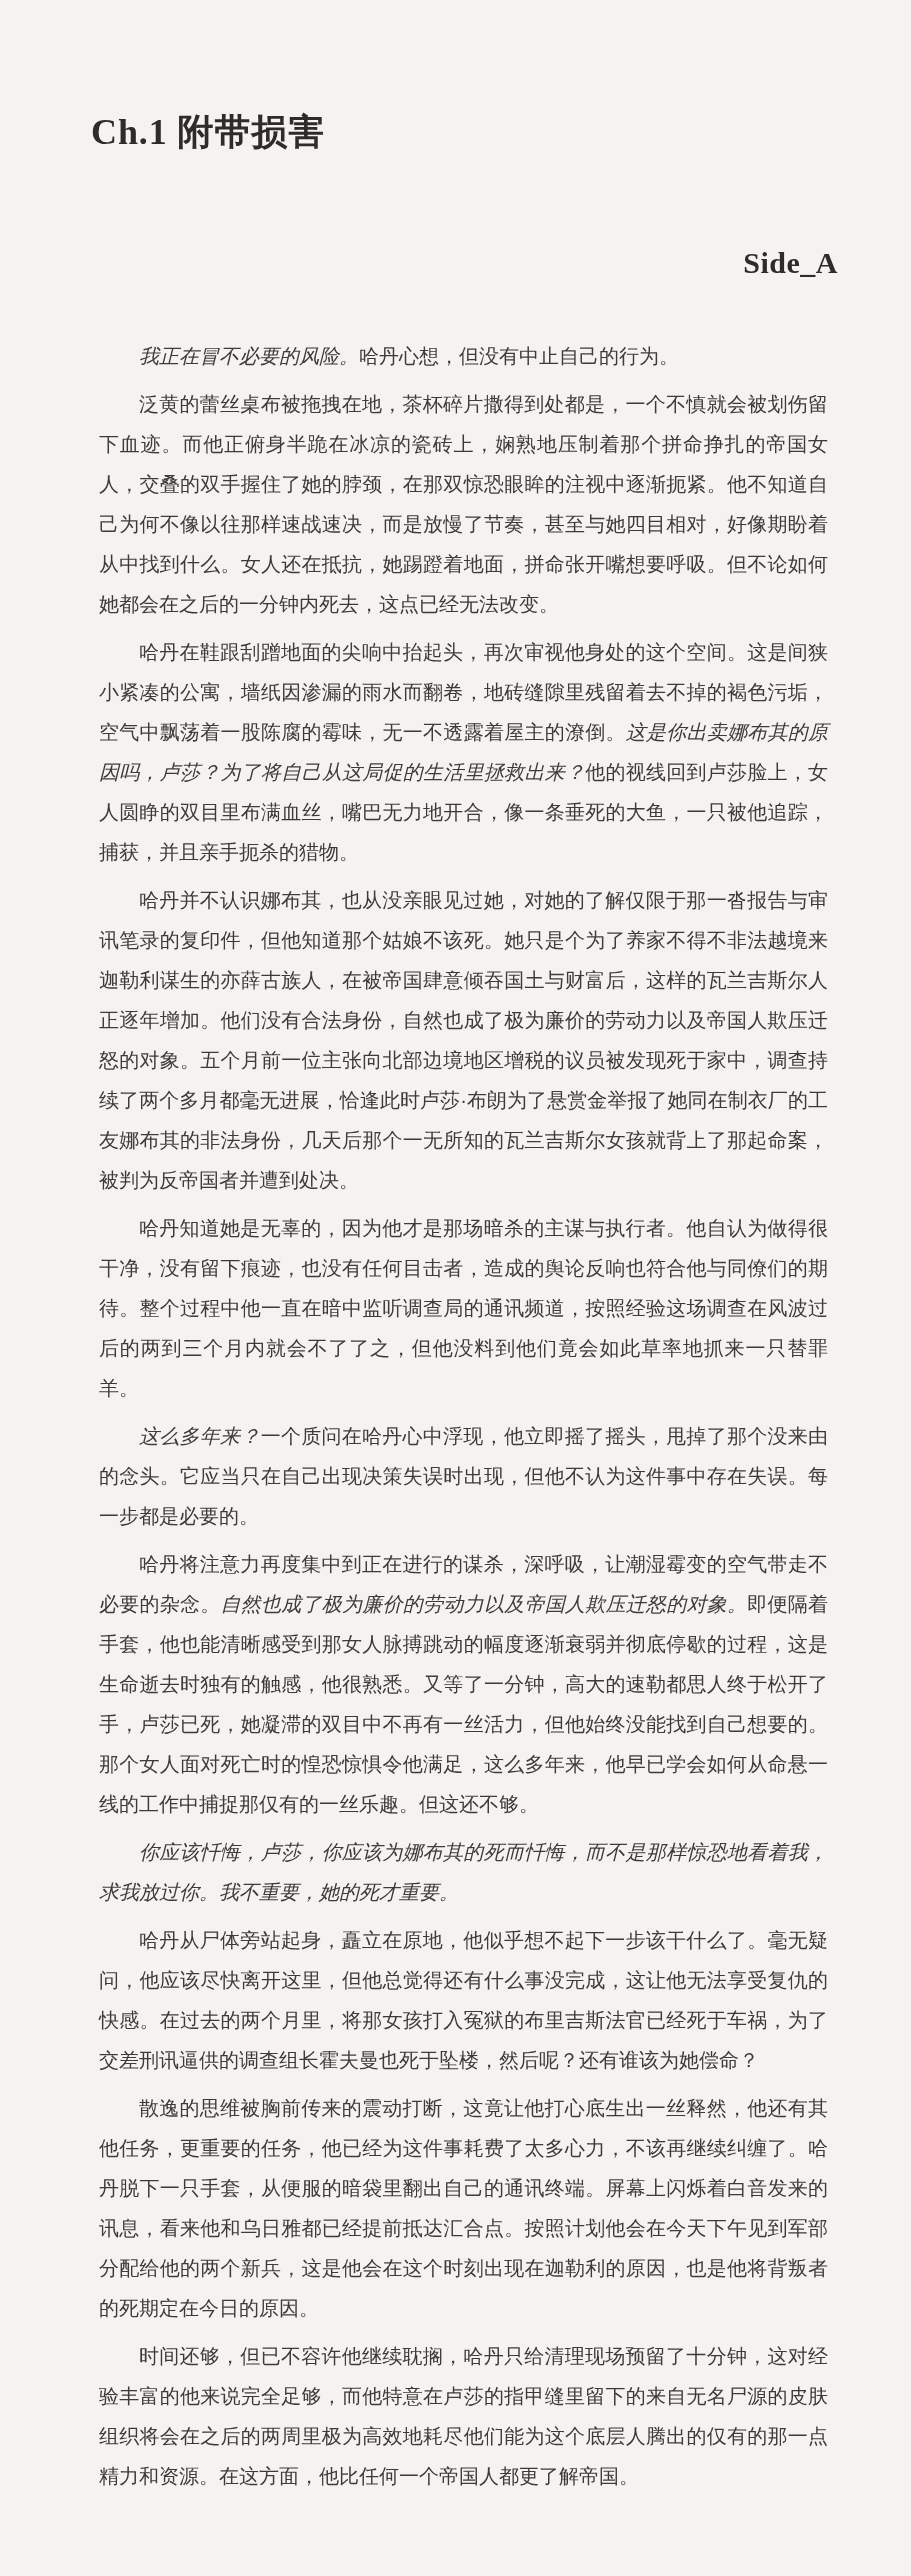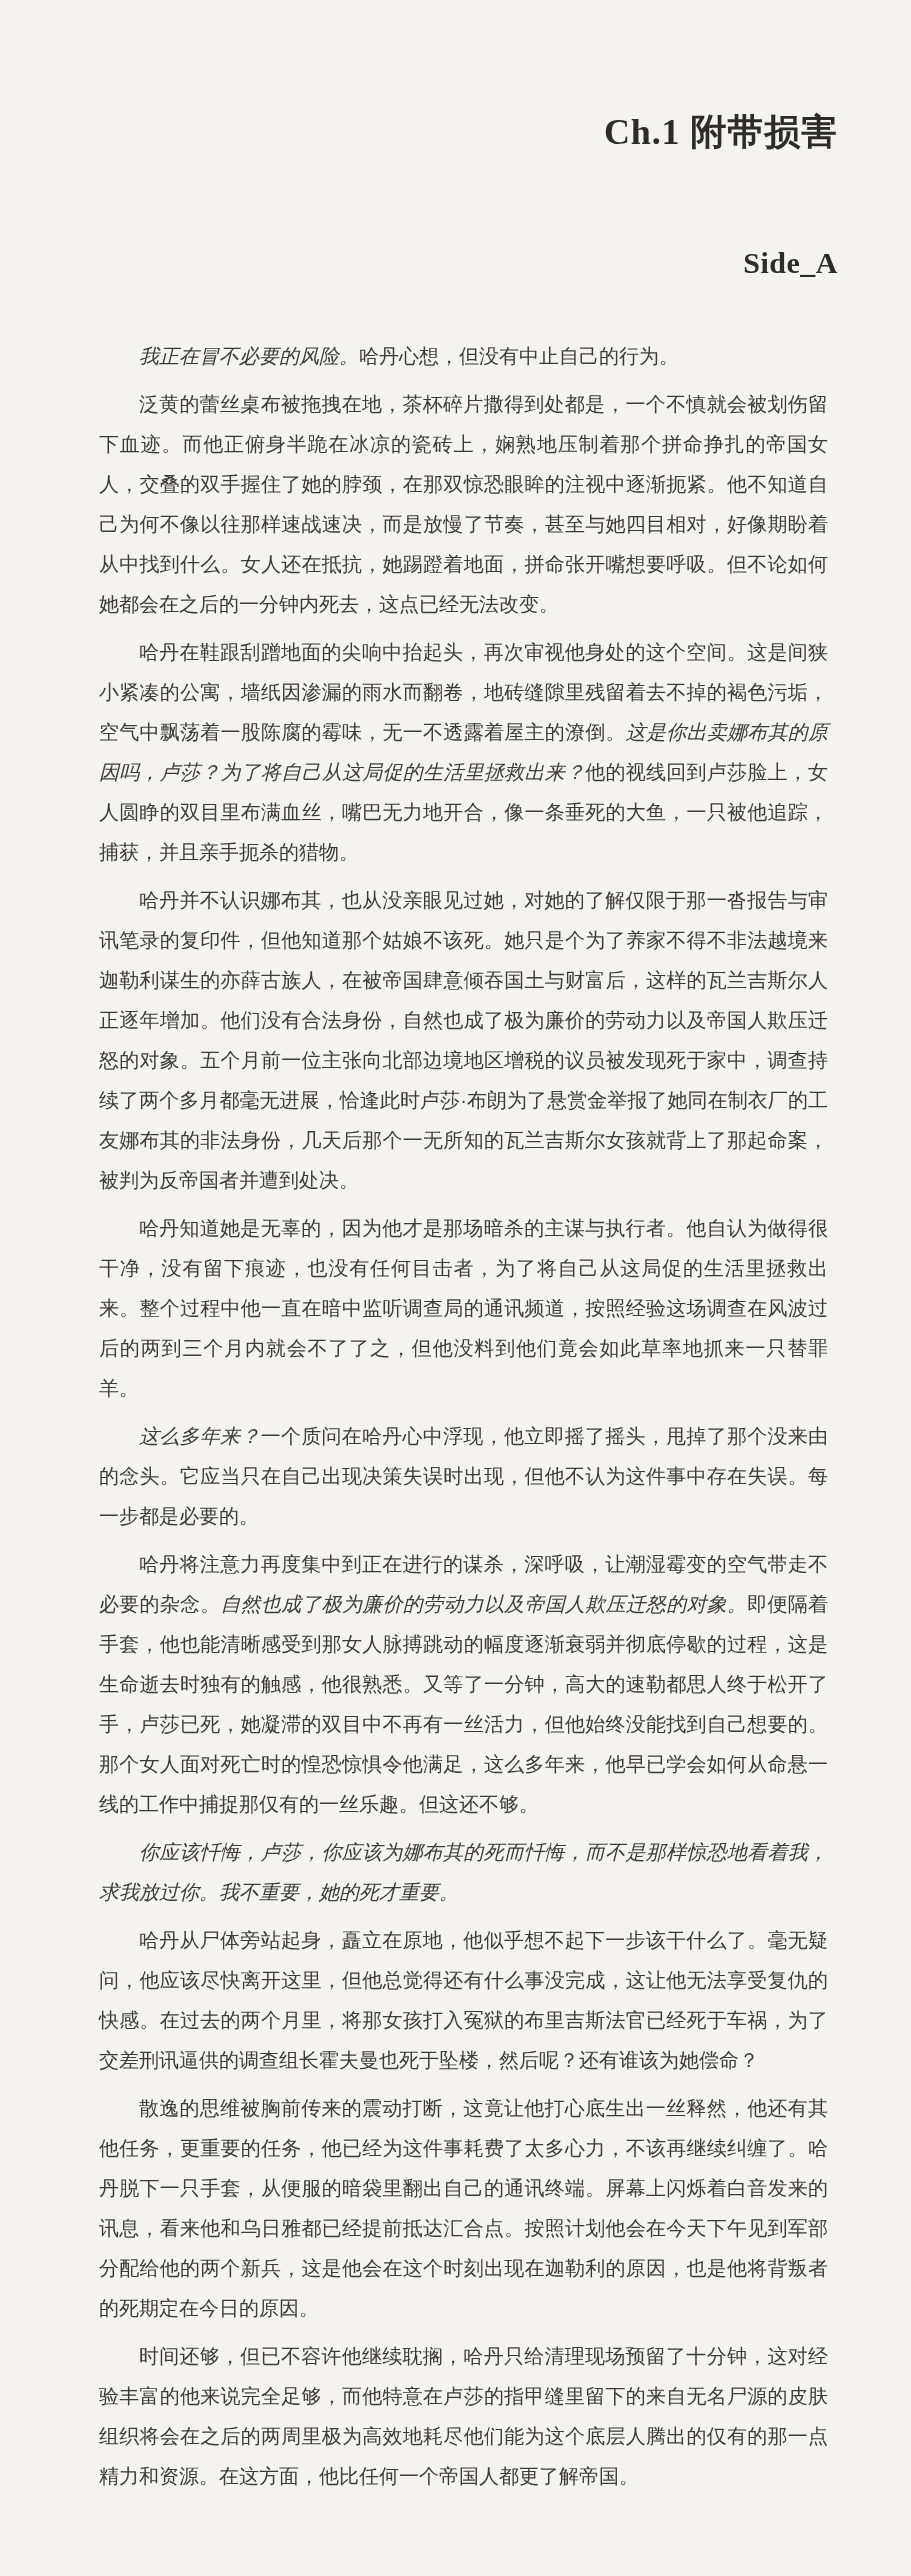--- a/index.html
+++ b/index.html
@@ -13,21 +13,20 @@
     font-family: "Liberation Sans", "DejaVu Sans", sans-serif;
   }
   .inner { padding: 108px 73px 0 91px; }
   .chapter-title {
     font-family: "Liberation Serif", "DejaVu Serif", serif;
     font-size: 36px;
     font-weight: 700;
     color: #2d2c29;
     margin: 0;
     letter-spacing: 0.9px;
-    text-align: right;
   }
   .section-heading {
     font-family: "Liberation Serif", "DejaVu Serif", serif;
     font-size: 30px;
     font-weight: 700;
     color: #2d2c29;
     margin: 89px 0 0 2.7px;
     letter-spacing: 0.5px;
     text-align: right;
   }
@@ -51,21 +50,21 @@
 
 <div class="page">
   <div class="inner">
     <h1 class="chapter-title">Ch.1 附带损害</h1>
     <h2 class="section-heading">Side_A</h2>
     <div class="story">
         <p><span class="em">我正在冒不必要的风险。</span><span>哈丹心想，但没有中止自己的行为。</span></p>
         <p><span>泛黄的蕾丝桌布被拖拽在地，茶杯碎片撒得到处都是，一个不慎就会被划伤留下血迹。而他正俯身半跪在冰凉的瓷砖上，娴熟地压制着那个拼命挣扎的帝国女人，交叠的双手握住了她的脖颈，在那双惊恐眼眸的注视中逐渐扼紧。他不知道自己为何不像以往那样速战速决，而是放慢了节奏，甚至与她四目相对，好像期盼着从中找到什么。女人还在抵抗，她踢蹬着地面，拼命张开嘴想要呼吸。但不论如何她都会在之后的一分钟内死去，这点已经无法改变。</span></p>
         <p><span>哈丹在鞋跟刮蹭地面的尖响中抬起头，再次审视他身处的这个空间。这是间狭小紧凑的公寓，墙纸因渗漏的雨水而翻卷，地砖缝隙里残留着去不掉的褐色污垢，空气中飘荡着一股陈腐的霉味，无一不透露着屋主的潦倒。</span><span class="em">这是你出卖娜布其的原因吗，卢莎？为了将自己从这局促的生活里拯救出来？</span><span>他的视线回到卢莎脸上，女人圆睁的双目里布满血丝，嘴巴无力地开合，像一条垂死的大鱼，一只被他追踪，捕获，并且亲手扼杀的猎物。</span></p>
         <p><span>哈丹并不认识娜布其，也从没亲眼见过她，对她的了解仅限于那一沓报告与审讯笔录的复印件，但他知道那个姑娘不该死。她只是个为了养家不得不非法越境来迦勒利谋生的亦薛古族人，在被帝国肆意倾吞国土与财富后，这样的瓦兰吉斯尔人正逐年增加。他们没有合法身份，自然也成了极为廉价的劳动力以及帝国人欺压迁怒的对象。五个月前一位主张向北部边境地区增税的议员被发现死于家中，调查持续了两个多月都毫无进展，恰逢此时卢莎·布朗为了悬赏金举报了她同在制衣厂的工友娜布其的非法身份，几天后那个一无所知的瓦兰吉斯尔女孩就背上了那起命案，被判为反帝国者并遭到处决。</span></p>
-        <p><span>哈丹知道她是无辜的，因为他才是那场暗杀的主谋与执行者。他自认为做得很干净，没有留下痕迹，也没有任何目击者，为了将自己从这局促的生活里拯救出来。整个过程中他一直在暗中监听调查局的通讯频道，按照经验这场调查在风波过后的两到三个月内就会不了了之，但他没料到他们竟会如此草率地抓来一只替罪羊。</span></p>
+        <p><span>哈丹知道她是无辜的，因为他才是那场暗杀的主谋与执行者。他自认为做得很干净，没有留下痕迹，也没有任何目击者，造成的舆论反响也符合他与同僚们的期待。整个过程中他一直在暗中监听调查局的通讯频道，按照经验这场调查在风波过后的两到三个月内就会不了了之，但他没料到他们竟会如此草率地抓来一只替罪羊。</span></p>
         <p><span class="em">这么多年来？</span><span>一个质问在哈丹心中浮现，他立即摇了摇头，甩掉了那个没来由的念头。它应当只在自己出现决策失误时出现，但他不认为这件事中存在失误。每一步都是必要的。</span></p>
         <p><span>哈丹将注意力再度集中到正在进行的谋杀，深呼吸，让潮湿霉变的空气带走不必要的杂念。</span><span class="em">自然也成了极为廉价的劳动力以及帝国人欺压迁怒的对象。</span><span>即便隔着手套，他也能清晰感受到那女人脉搏跳动的幅度逐渐衰弱并彻底停歇的过程，这是生命逝去时独有的触感，他很熟悉。又等了一分钟，高大的速勒都思人终于松开了手，卢莎已死，她凝滞的双目中不再有一丝活力，但他始终没能找到自己想要的。那个女人面对死亡时的惶恐惊惧令他满足，这么多年来，他早已学会如何从命悬一线的工作中捕捉那仅有的一丝乐趣。但这还不够。</span></p>
         <p><span class="em">你应该忏悔，卢莎，你应该为娜布其的死而忏悔，而不是那样惊恐地看着我，求我放过你。我不重要，她的死才重要。</span></p>
         <p><span>哈丹从尸体旁站起身，矗立在原地，他似乎想不起下一步该干什么了。毫无疑问，他应该尽快离开这里，但他总觉得还有什么事没完成，这让他无法享受复仇的快感。在过去的两个月里，将那女孩打入冤狱的布里吉斯法官已经死于车祸，为了交差刑讯逼供的调查组长霍夫曼也死于坠楼，然后呢？还有谁该为她偿命？</span></p>
         <p><span>散逸的思维被胸前传来的震动打断，这竟让他打心底生出一丝释然，他还有其他任务，更重要的任务，他已经为这件事耗费了太多心力，不该再继续纠缠了。哈丹脱下一只手套，从便服的暗袋里翻出自己的通讯终端。屏幕上闪烁着白音发来的讯息，看来他和乌日雅都已经提前抵达汇合点。按照计划他会在今天下午见到军部分配给他的两个新兵，这是他会在这个时刻出现在迦勒利的原因，也是他将背叛者的死期定在今日的原因。</span></p>
         <p><span>时间还够，但已不容许他继续耽搁，哈丹只给清理现场预留了十分钟，这对经验丰富的他来说完全足够，而他特意在卢莎的指甲缝里留下的来自无名尸源的皮肤组织将会在之后的两周里极为高效地耗尽他们能为这个底层人腾出的仅有的那一点精力和资源。在这方面，他比任何一个帝国人都更了解帝国。</span></p>
       </div>
   </div>
 </div>
 

